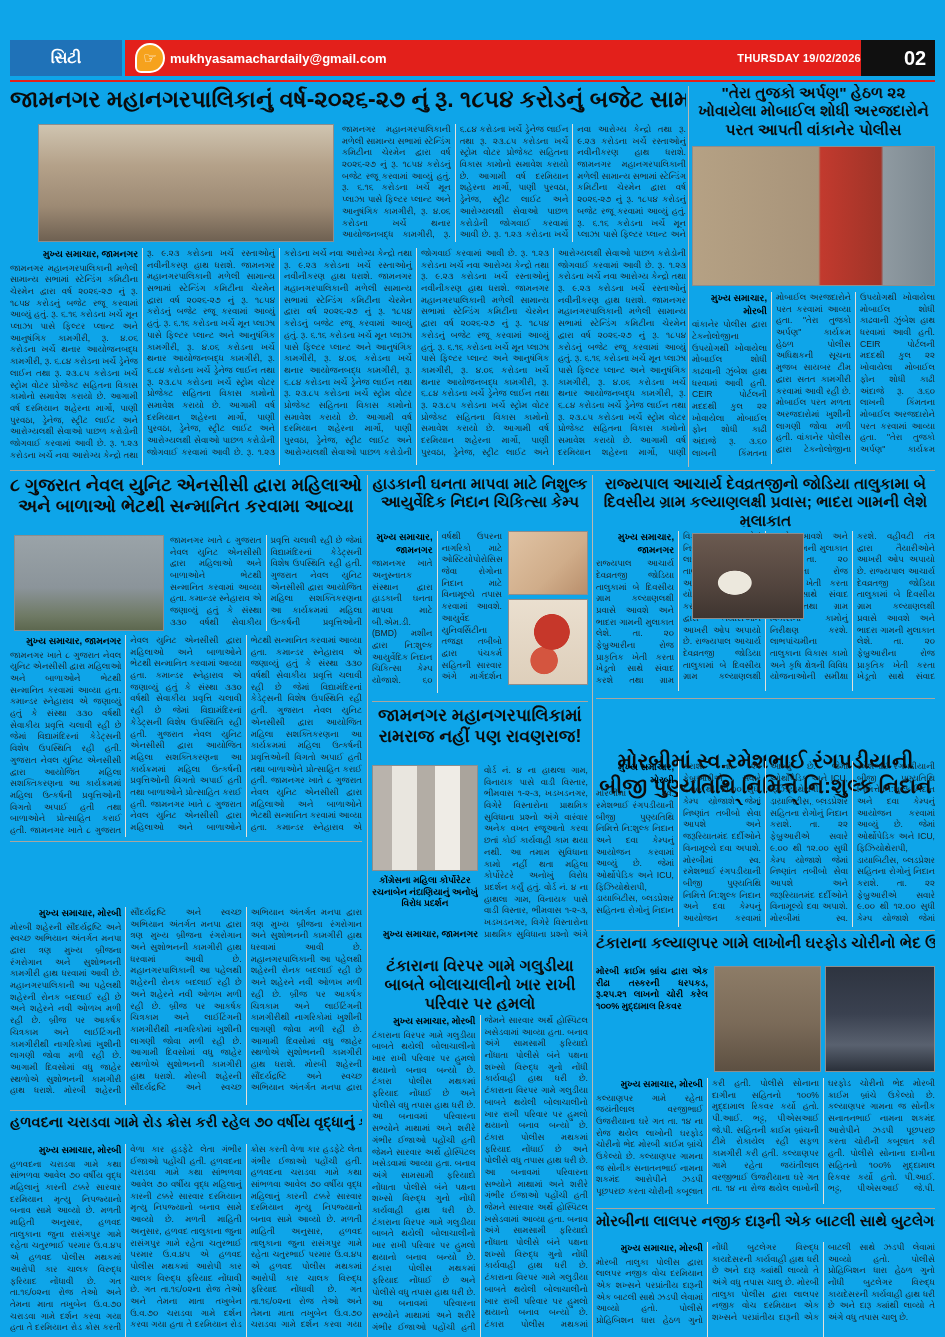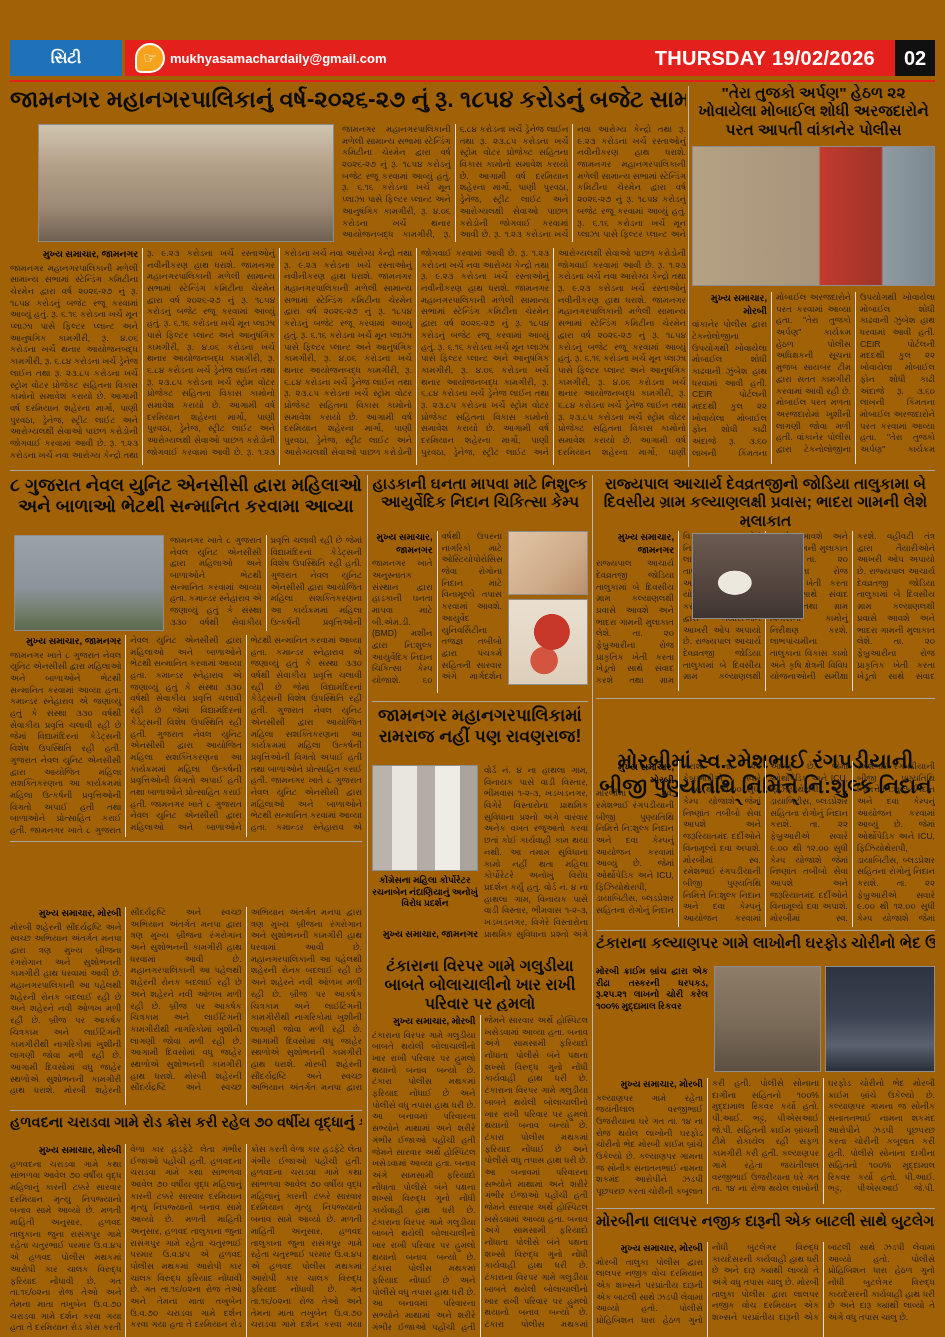--- a/index.html
+++ b/index.html
@@ -1,36 +1,36 @@
 <!DOCTYPE html>
 <html><head>
 <meta charset="utf-8">
 <style>
   html,body{margin:0;padding:0;}
   body{background:#e9e7e2;font-family:"Liberation Sans","DejaVu Sans",sans-serif;}
-  #page{position:relative;width:945px;height:1337px;background:#a16207;margin:0 auto;overflow:hidden;}
+  #page{position:relative;width:945px;height:1337px;background:#0ea5e9;margin:0 auto;overflow:hidden;}
 
   
   .hdr{position:absolute;left:10px;top:40px;width:925px;height:36px;display:flex;}
   .hdr-section{width:112px;height:36px;background:#1f72b8;color:#fff;font-weight:bold;
     font-size:16px;display:flex;align-items:center;justify-content:center;}
   .hdr-bar{flex:1;margin-left:3px;background:#e3201b;position:relative;display:flex;
     align-items:center;color:#fff;}
   .hand{width:26px;height:26px;margin-left:10px;background:#f6a21d;border:2px solid #fff;
     border-radius:50% 50% 50% 6px;display:flex;align-items:center;justify-content:center;
     font-size:15px;color:#fff;}
   .email{font-size:13px;font-weight:bold;margin-left:5px;}
   .masthead{position:absolute;left:50%;top:-7px;transform:translateX(-50%);background:#fff;
     border:2px solid #c6100c;border-radius:24px;padding:3px 20px 8px 20px;text-align:center;}
   .masthead .mh-title{color:#d6150f;font-weight:bold;font-size:18px;line-height:1.05;display:block;}
   .masthead .mh-tag{display:block;color:#d6150f;font-size:7.5px;font-weight:bold;text-align:right;
     margin-top:1px;}
-  .hdr-date{margin-left:auto;font-size:20px;font-weight:bold;padding-right:20px;letter-spacing:.3px;}
+  .hdr-date{margin-left:auto;font-size:11px;font-weight:bold;padding-right:0;letter-spacing:.3px;}
   .hdr-page{width:40px;height:36px;background:#101010;color:#fff;font-weight:bold;font-size:20px;
-    display:flex;align-items:center;justify-content:center;}
+    display:flex;align-items:center;justify-content:center;padding-left:34px;}
   .red-rule{position:absolute;left:10px;top:80px;width:925px;height:2px;background:#e3201b;}
 
   
   .story{position:absolute;overflow:hidden;}
   .hl{font-weight:bold;color:#0b0b0b;text-align:center;line-height:1.18;overflow:hidden;}
   .hl.one{white-space:nowrap;}
   .cols{column-gap:9px;column-rule:1px solid #e2e0da;text-align:justify;font-size:8.6px;
     line-height:1.36;color:#1c1c1c;overflow:hidden;}
   .byline{display:block;text-align:right;font-weight:bold;font-size:9.3px;margin-bottom:2px;
     color:#000;}

